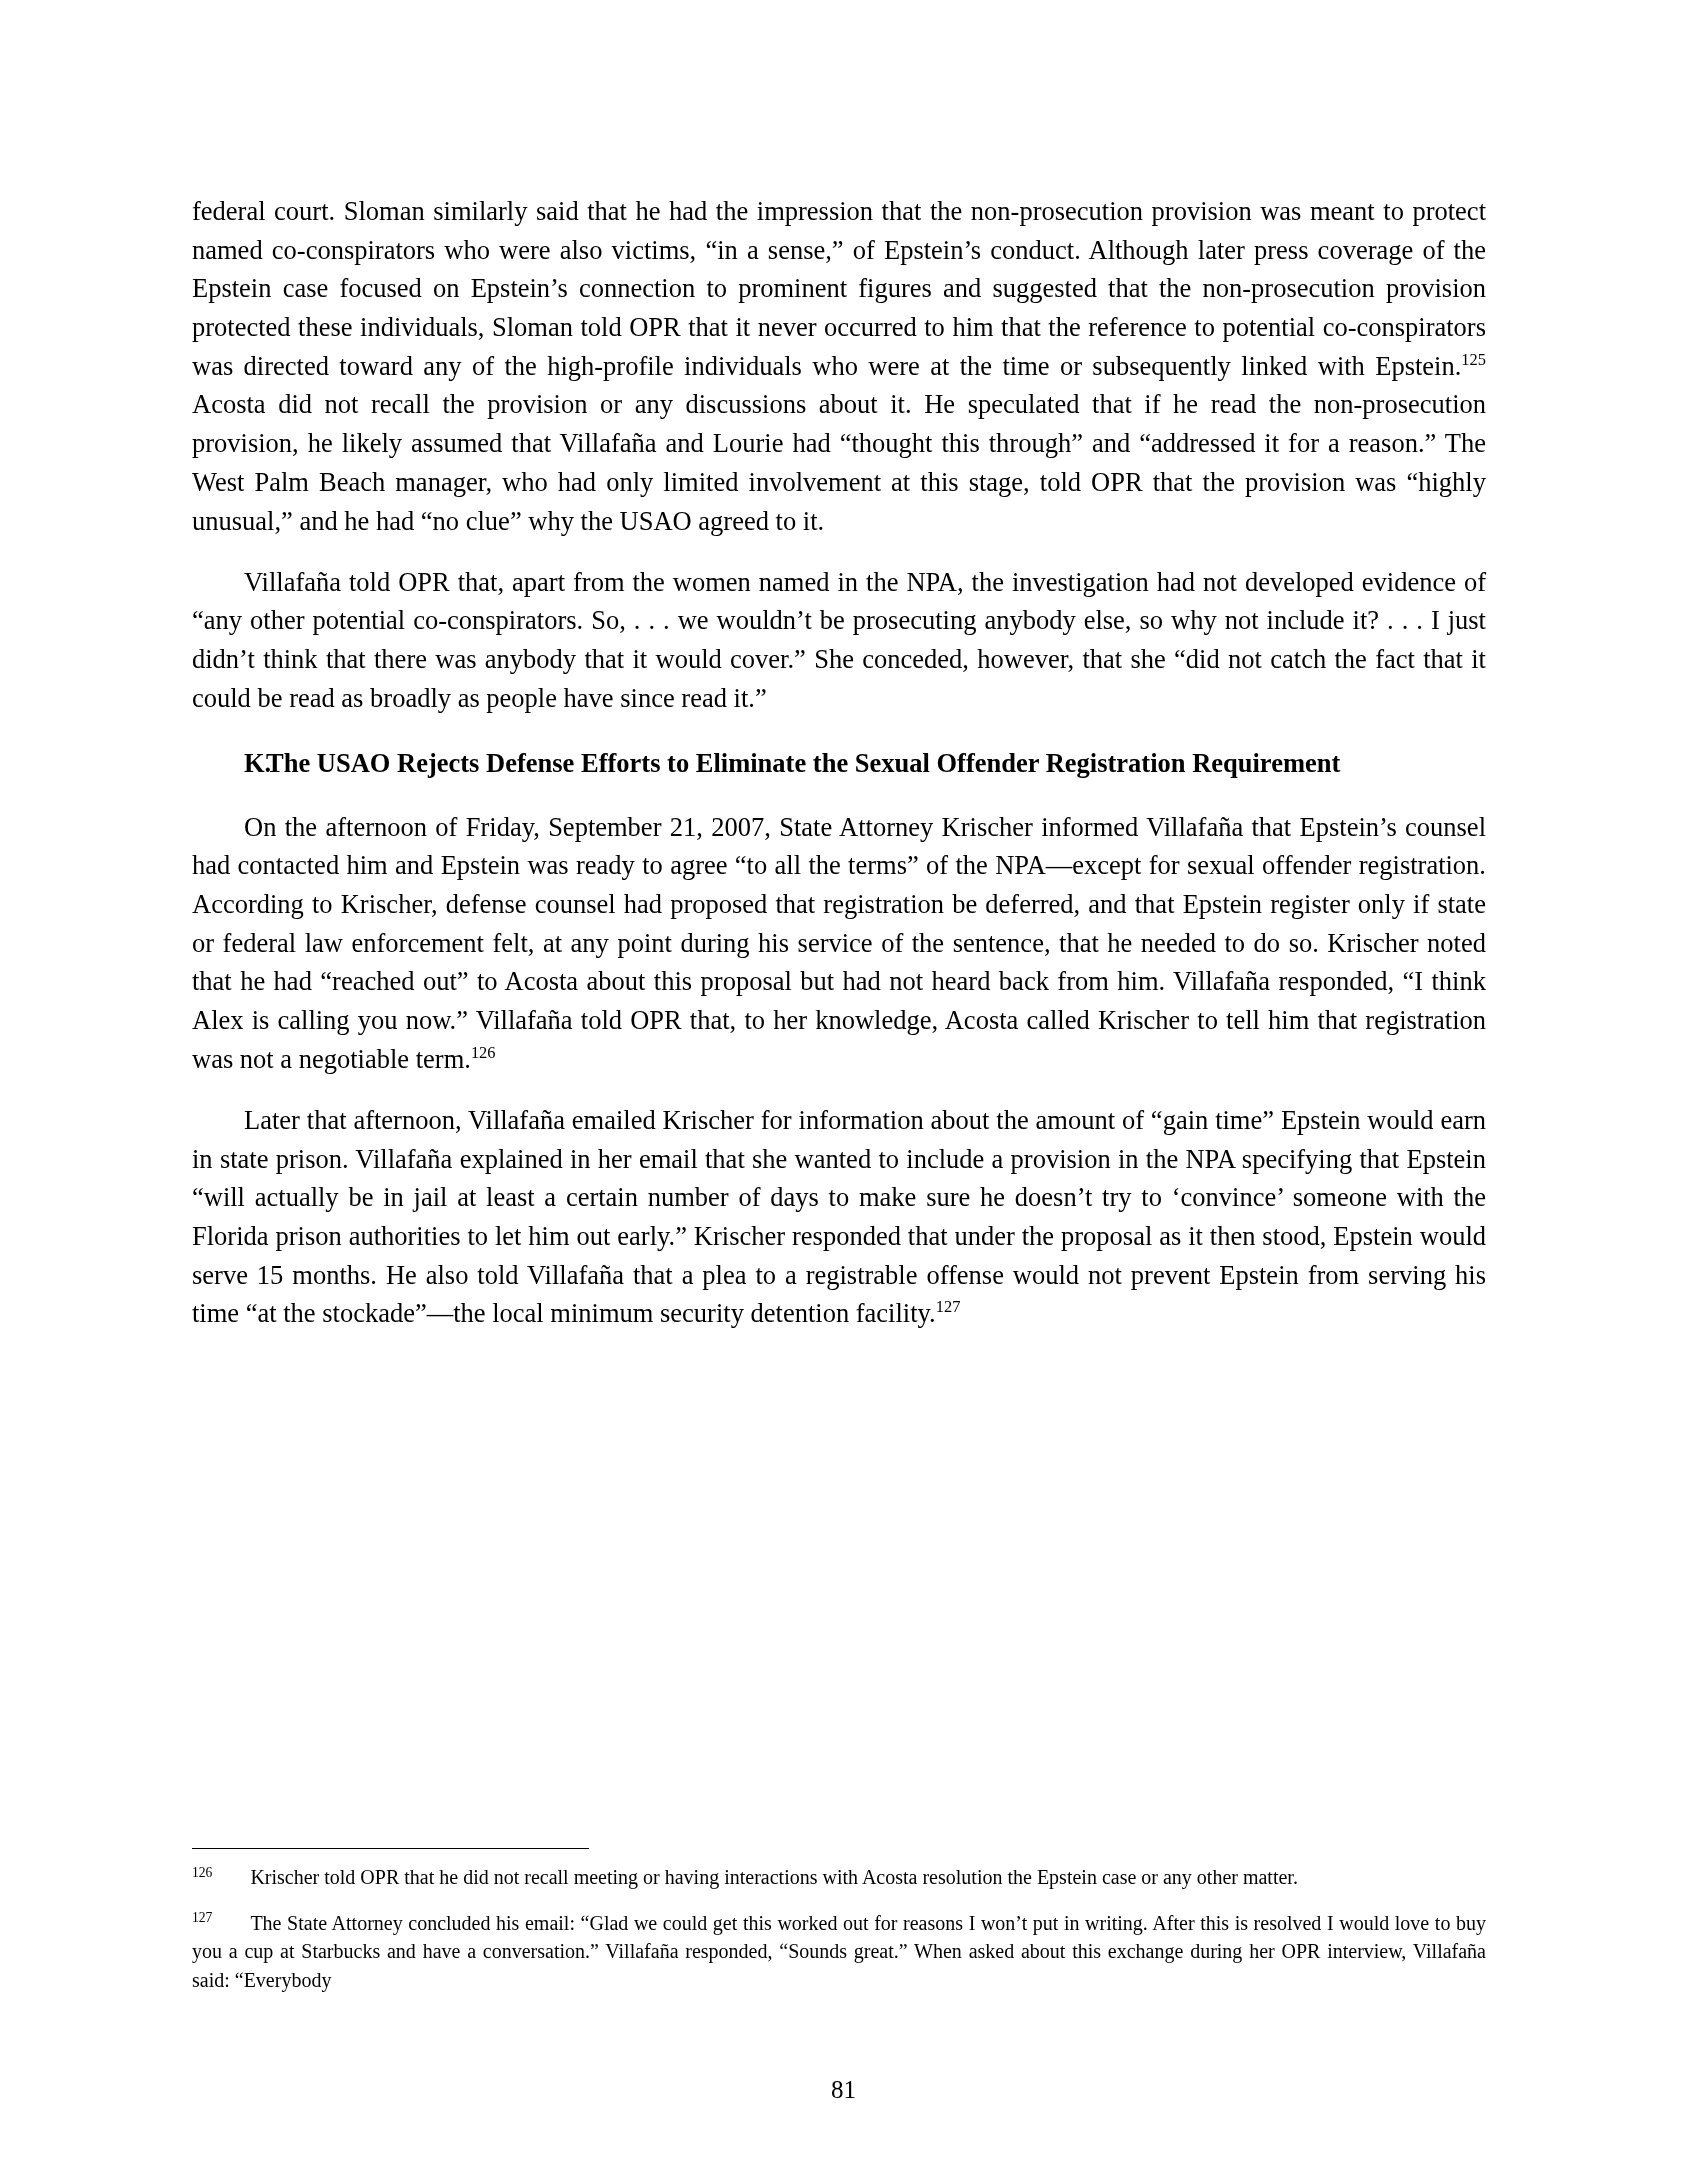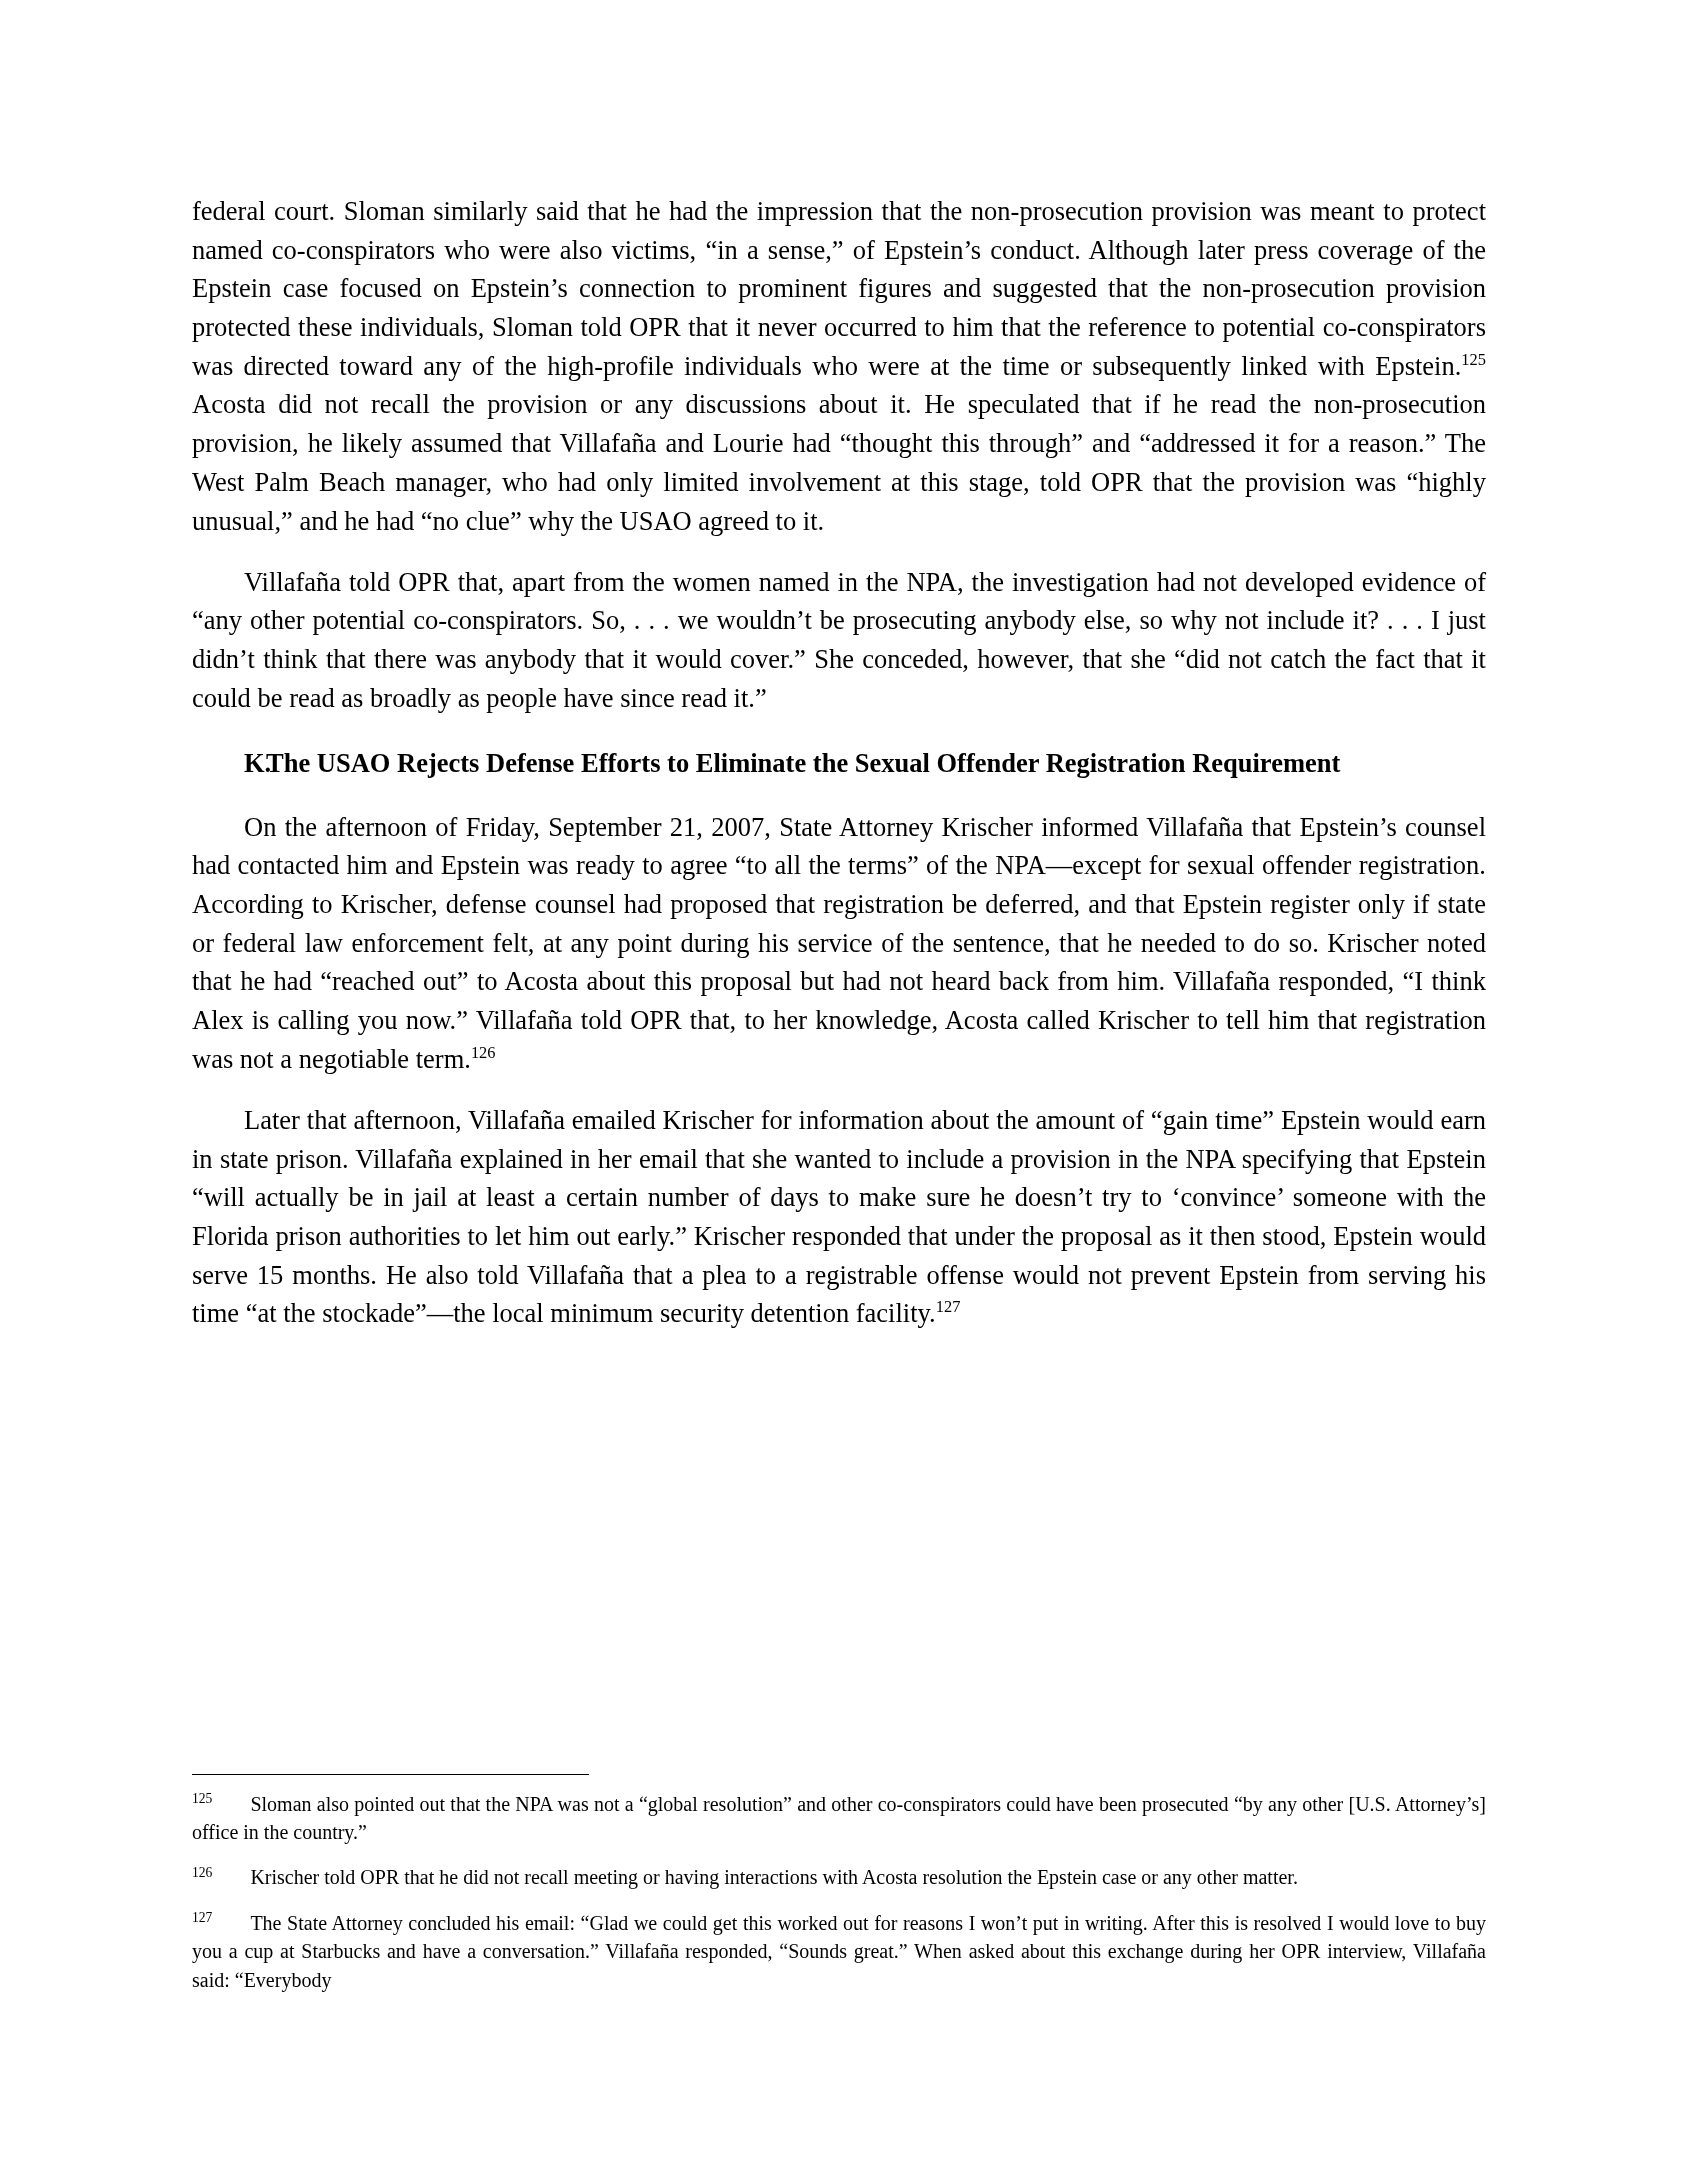--- a/index.html
+++ b/index.html
@@ -108,22 +108,22 @@
 
     <p class="para"><span>On the afternoon of Friday, September 21, 2007, State Attorney Krischer informed Villafaña that Epstein’s counsel had contacted him and Epstein was ready to agree “to all the terms” of the NPA—except for sexual offender registration.  According to Krischer, defense counsel had proposed that registration be deferred, and that Epstein register only if state or federal law enforcement felt, at any point during his service of the sentence, that he needed to do so.  Krischer noted that he had “reached out” to Acosta about this proposal but had not heard back from him.  Villafaña responded, “I think Alex is calling you now.”  Villafaña told OPR that, to her knowledge, Acosta called Krischer to tell him that registration was not a negotiable term.</span><sup>126</sup></p>
 
     <p class="para"><span>Later that afternoon, Villafaña emailed Krischer for information about the amount of “gain time” Epstein would earn in state prison.  Villafaña explained in her email that she wanted to include a provision in the NPA specifying that Epstein “will actually be in jail at least a certain number of days to make sure he doesn’t try to ‘convince’ someone with the Florida prison authorities to let him out early.”  Krischer responded that under the proposal as it then stood, Epstein would serve 15 months.  He also told Villafaña that a plea to a registrable offense would not prevent Epstein from serving his time “at the stockade”—the local minimum security detention facility.</span><sup>127</sup></p>
 
   </div>
 
   <div class="footnote-area">
     <div class="footnote-rule"></div>
 
-    <div class="footnote"><span class="fn-num">125</span><span>Sloman also pointed out that the NPA was not a “global resolution” and other co-conspirators could have been prosecuted “by any other [U.S. Attorney’s] office in the country.”</span></div>
 
     <div class="footnote"><span class="fn-num">126</span><span>Krischer told OPR that he did not recall meeting or having interactions with Acosta resolution the Epstein case or any other matter.</span></div>
 
     <div class="footnote"><span class="fn-num">127</span><span>The State Attorney concluded his email:  “Glad we could get this worked out for reasons I won’t put in writing.  After this is resolved I would love to buy you a cup at Starbucks and have a conversation.”  Villafaña responded, “Sounds great.”  When asked about this exchange during her OPR interview, Villafaña said:  “Everybody</span></div>
   </div>
 
+  <div class="page-number">81</div>
 
 </div>
 
 
 </body></html>

